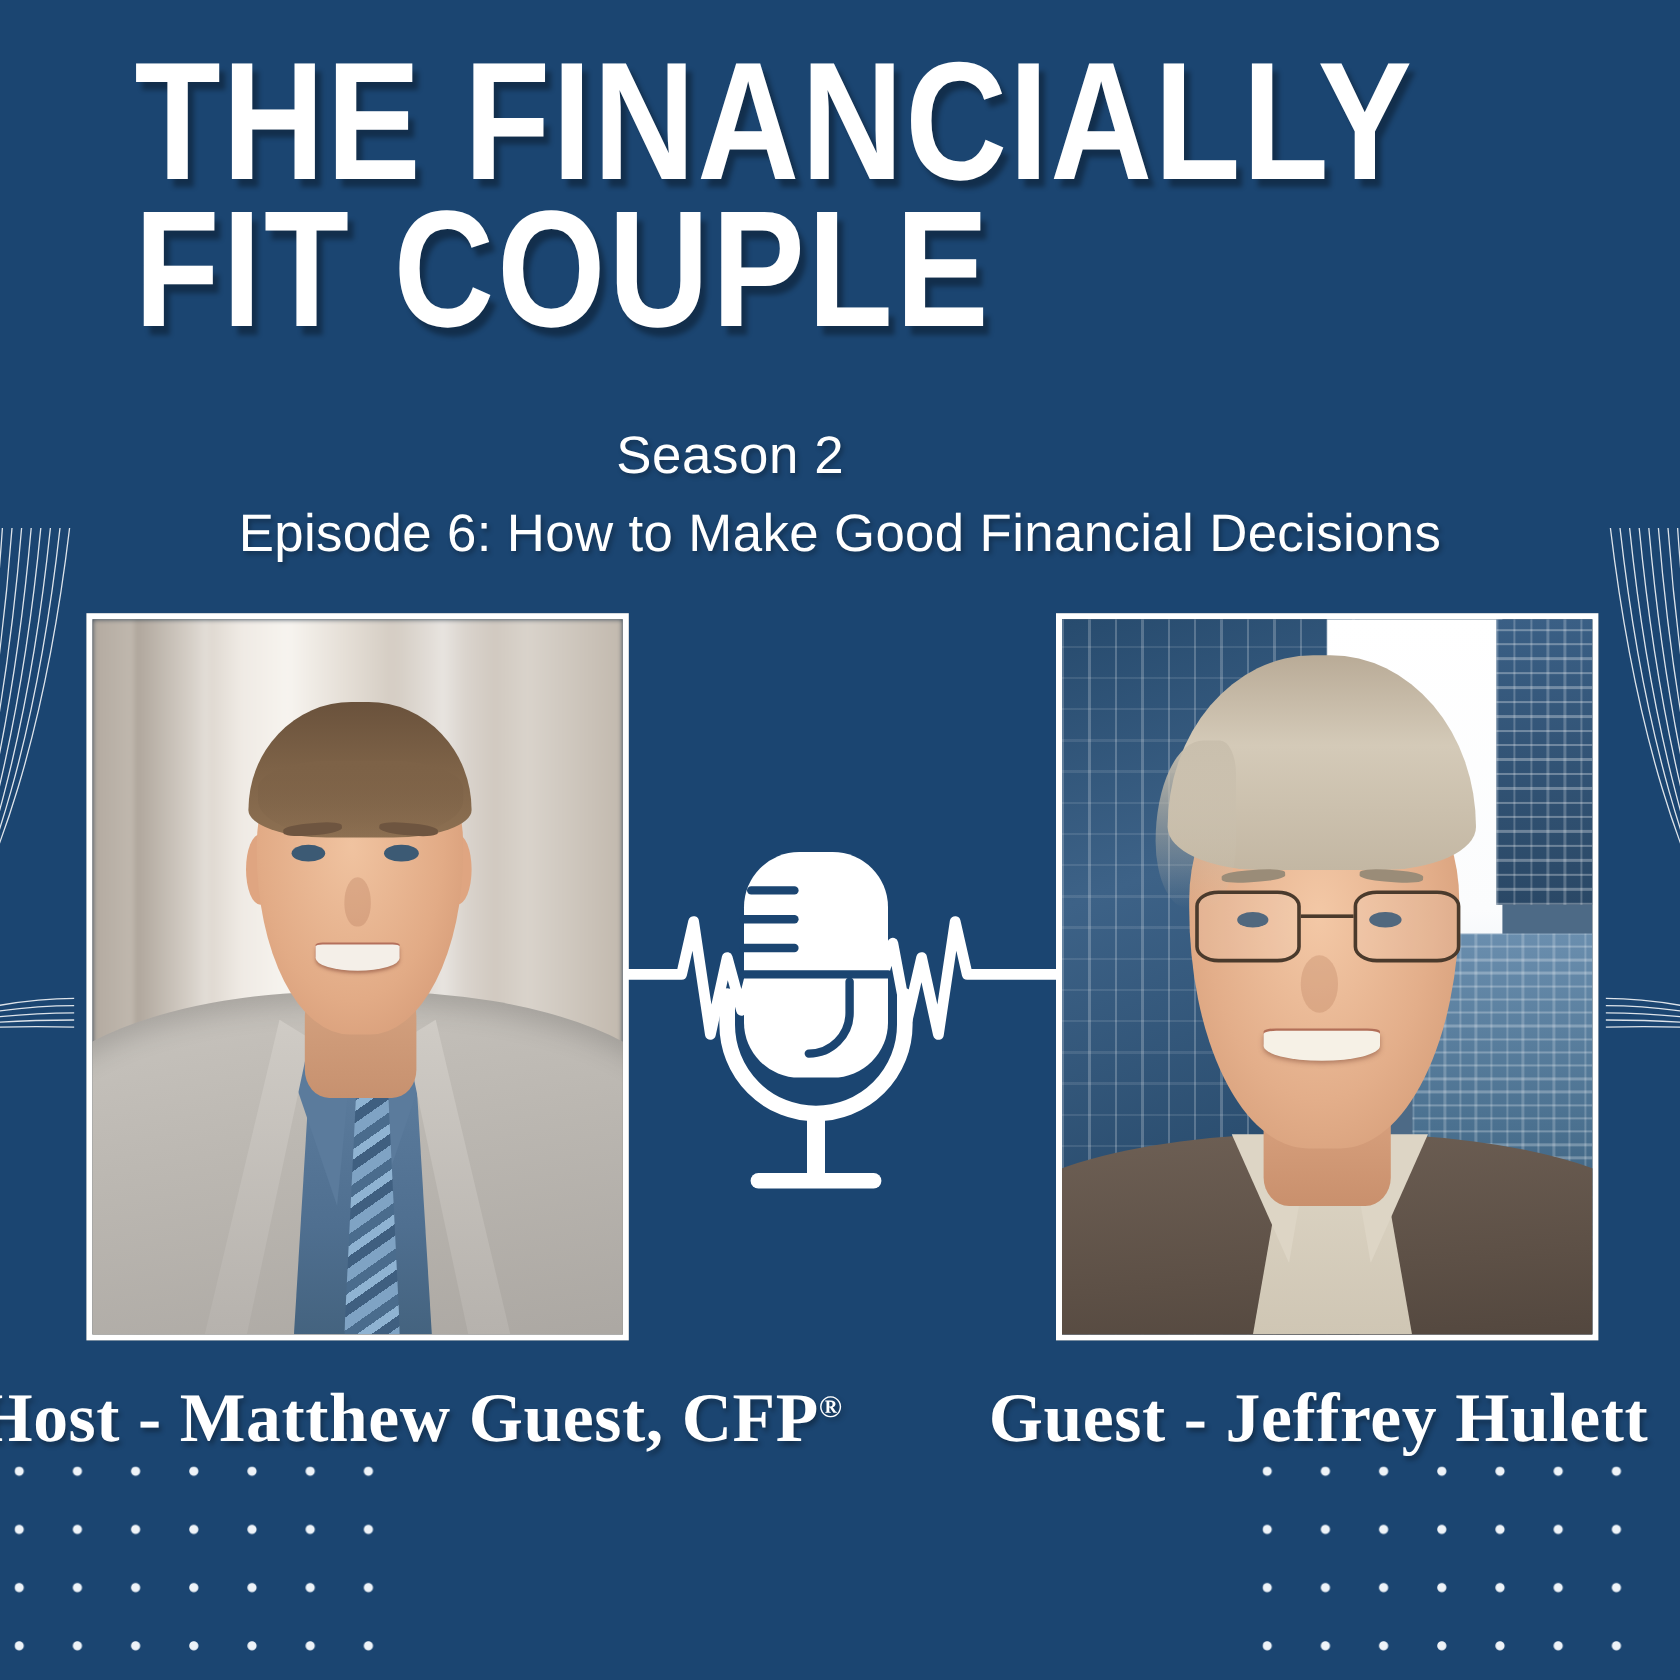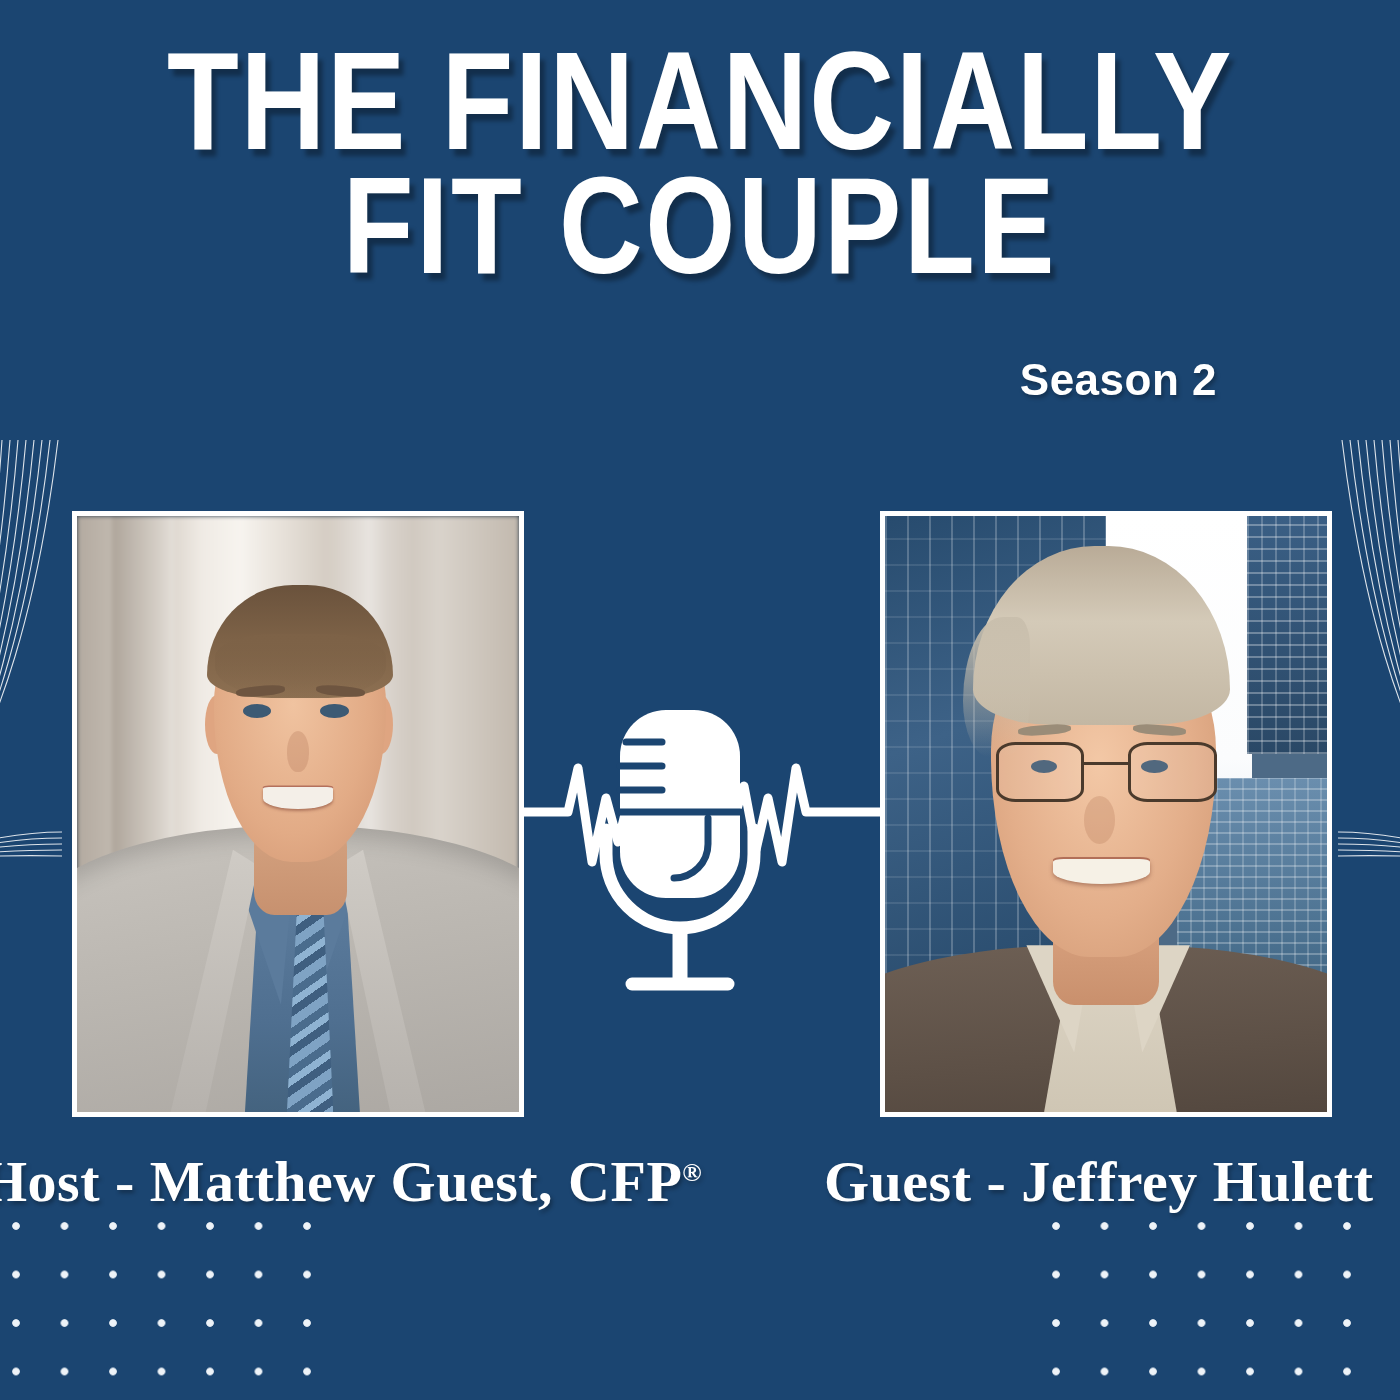--- a/index.html
+++ b/index.html
@@ -17,21 +17,21 @@
     font-family: "Liberation Sans", sans-serif;
     -webkit-font-smoothing: antialiased;
   }
 
   
   .title-block {
     position: absolute;
     left: 0;
     top: 38px;
     width: 1400px;
-    text-align: center;
+    text-align: left;
     z-index: 6;
   }
   .title-line {
     display: block;
     color: #ffffff;
     font-family: "Liberation Sans Narrow", "Liberation Sans", sans-serif;
     font-weight: bold;
     font-size: 140px;
     line-height: 125px;
     letter-spacing: 2px;
@@ -44,24 +44,24 @@
     font-size: 138px;
     letter-spacing: 3px;
   }
 
   
   .season {
     position: absolute;
     left: 0;
     top: 355px;
     width: 1217px;
-    text-align: right;
+    text-align: center;
     color: #ffffff;
     font-size: 44px;
-    font-weight: bold;
+    font-weight: normal;
     letter-spacing: 0.5px;
     text-shadow: 2px 3px 4px rgba(0,0,0,0.30);
     z-index: 6;
   }
   .episode {
     position: absolute;
     left: 0;
     top: 420px;
     width: 1400px;
     text-align: center;
@@ -393,20 +393,21 @@
       <path d="M130,416 C92,415 44,416 4,420"></path>
     </g>
   </svg>
 
   <div class="title-block">
     <span class="title-line line1">THE FINANCIALLY</span>
     <span class="title-line line2">FIT COUPLE</span>
   </div>
 
   <div class="season">Season 2</div>
+  <div class="episode">Episode 6: How to Make Good Financial Decisions</div>
 
   <div class="portrait host">
     <div class="photo">
       <div class="host-bg"></div>
       <div class="host-suit"></div>
       <div class="host-shirt"></div>
       <div class="host-collar-l"></div>
       <div class="host-collar-r"></div>
       <div class="host-tie"></div>
       <div class="host-lapel-l"></div>

